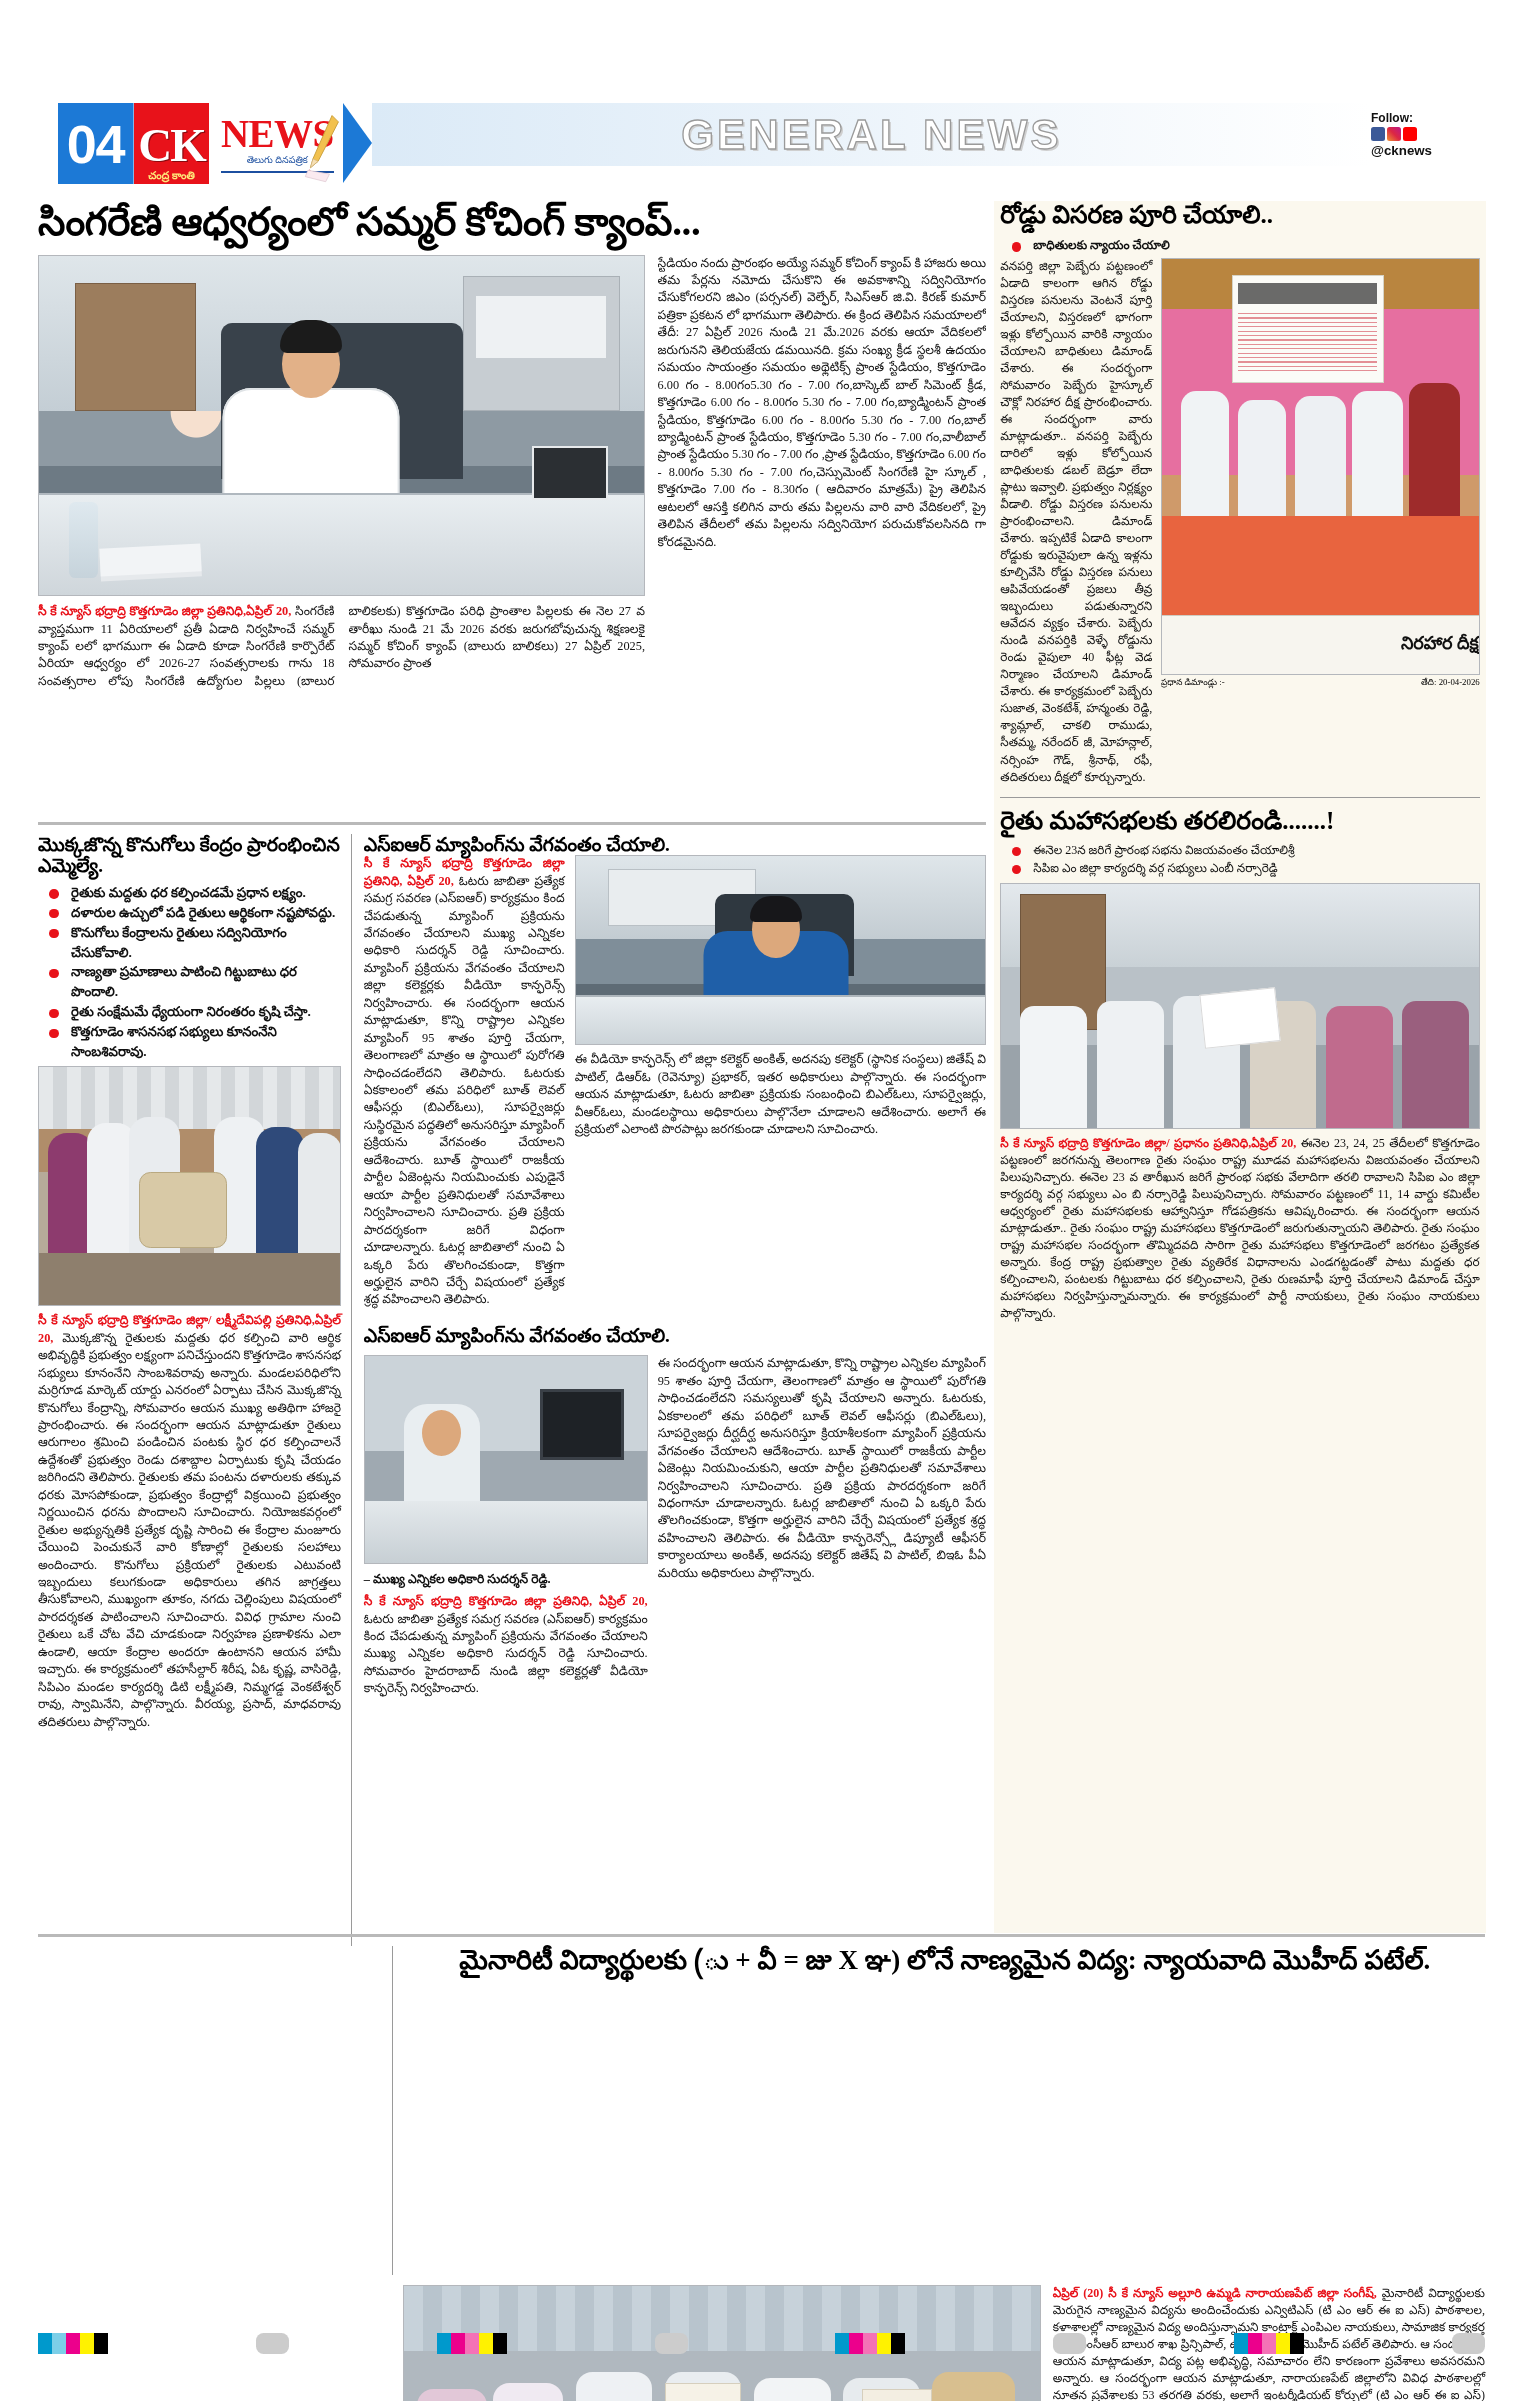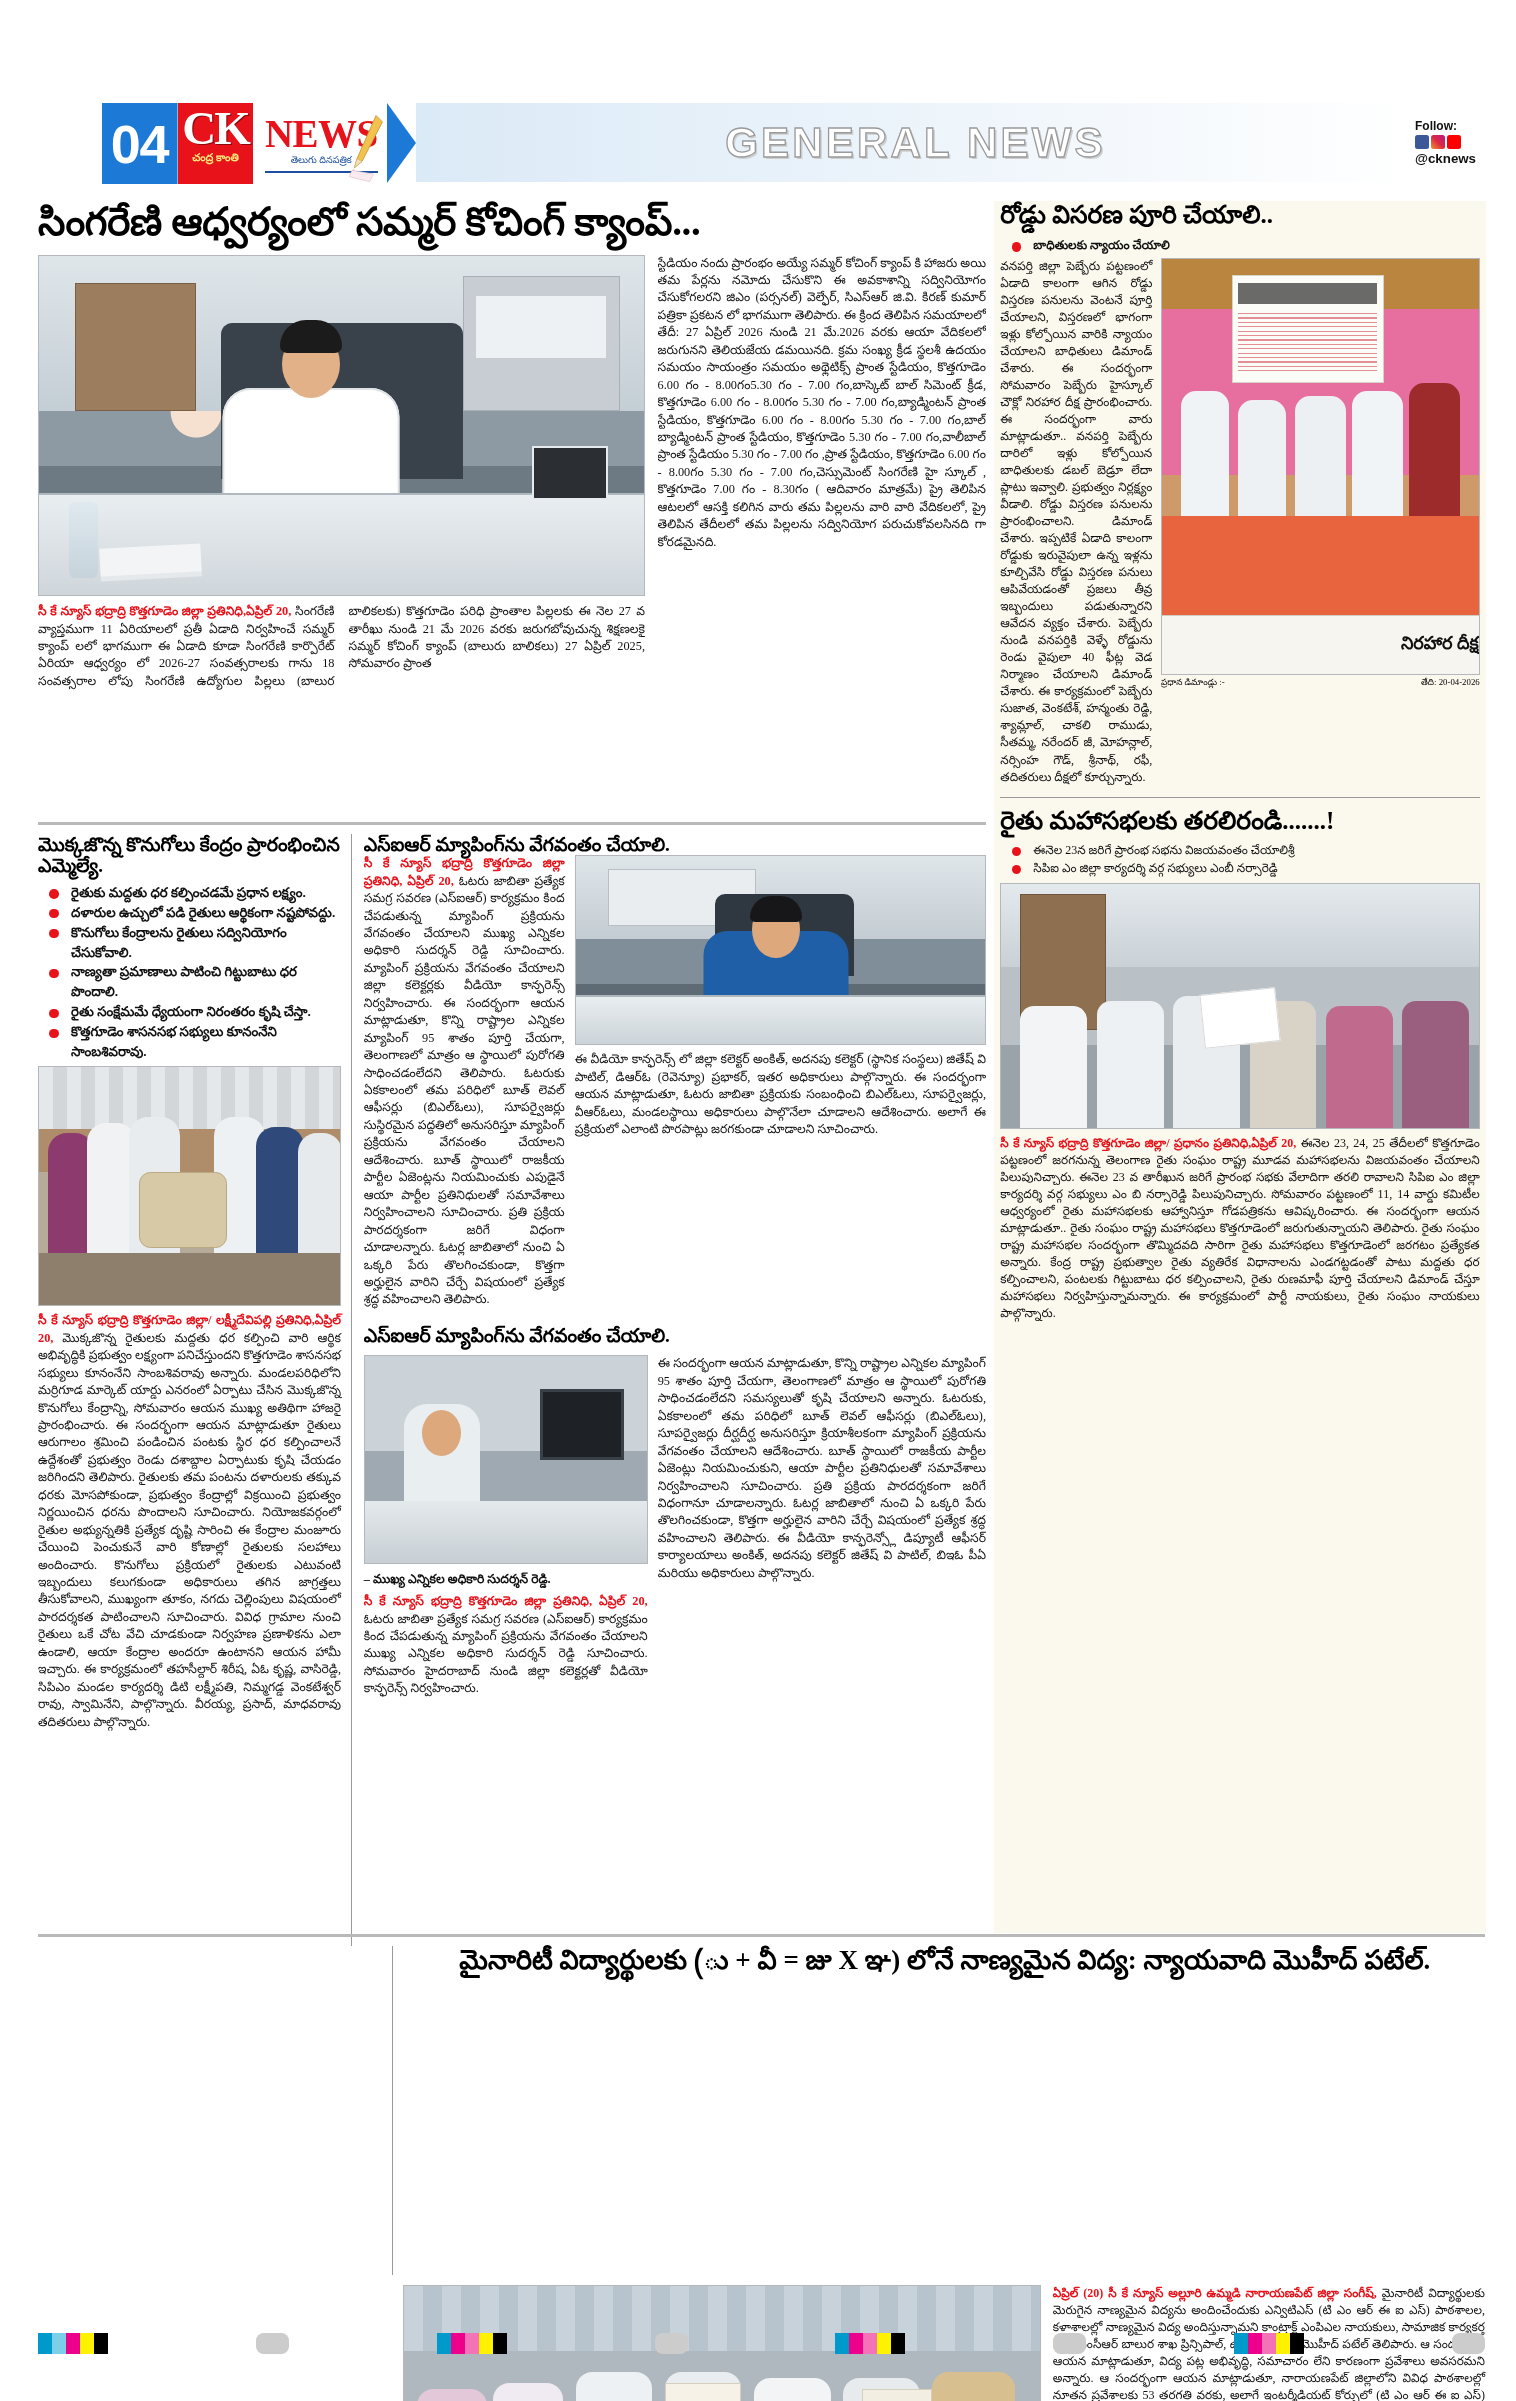--- a/index.html
+++ b/index.html
@@ -13,24 +13,23 @@
     width: 1517px; height: 2401px;
     background: #ffffff;
     padding: 0;
     overflow: hidden;
   }
 
   
   .masthead {
     position: absolute;
     left: 58px; top: 103px;
-    width: 1408px; height: 79px;
+    width: 1408px; height: 63px;
     display: flex;
     align-items: stretch;
-    margin-left: 44px;
   }
   .mh-flag {
     position: relative;
     display: flex;
     align-items: stretch;
     height: 81px;
     flex: 0 0 auto;
   }
   .mh-pageno {
     width: 76px;
@@ -48,21 +47,21 @@
     width: 209px;
     background: #ffffff;
     position: relative;
     display: flex;
     overflow: hidden;
   }
   .mh-logo-ck {
     width: 75px;
     background: #e8121a;
     display: flex; flex-direction: column;
-    align-items: center; justify-content: flex-start;
+    align-items: center; justify-content: flex-end;
     padding-top: 3.8px;
     position: relative;
   }
   .mh-logo-ck .ck {
     font-family: "Liberation Serif", serif;
     font-weight: bold;
     font-size: 47px;
     color: #ffffff;
     line-height: 0.92;
     letter-spacing: -1.9px;

